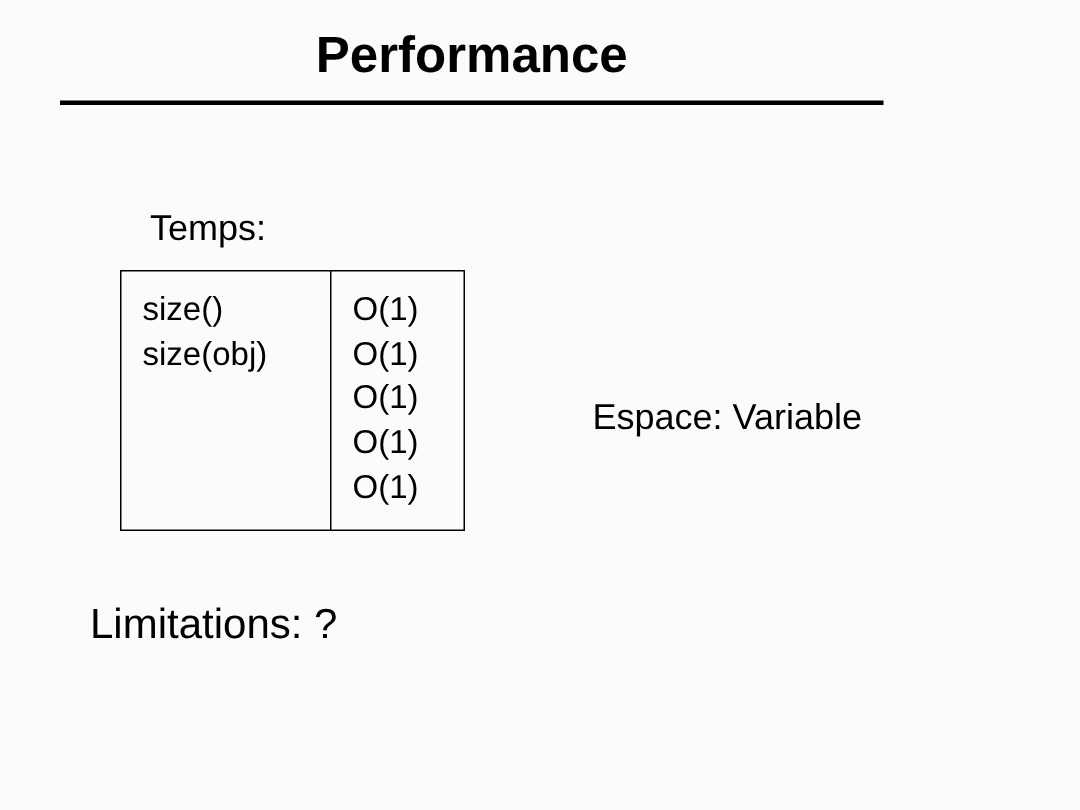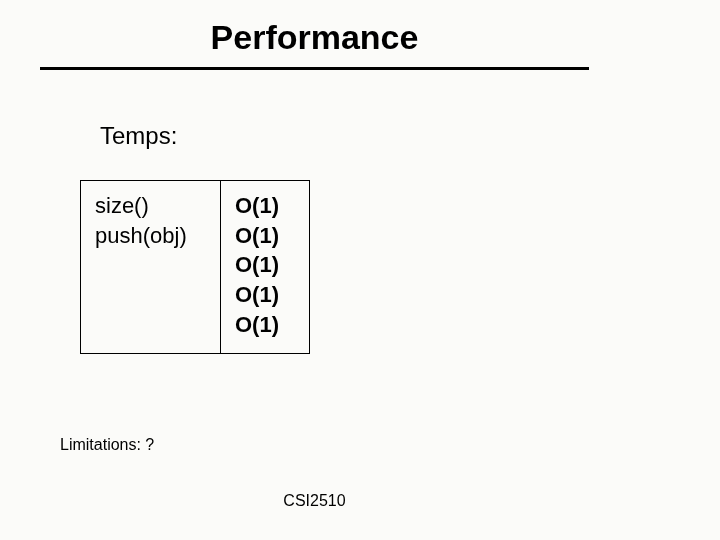--- a/index.html
+++ b/index.html
@@ -1,53 +1,53 @@
 <!DOCTYPE html>
 <html><head>
 <meta charset="utf-8">
 <style>
   * { box-sizing: border-box; margin: 0; padding: 0; }
   html, body { width: 720px; height: 540px; background: #fbfbf9; font-family: "Comic Sans MS", "Comic Sans", cursive, sans-serif; color: #000; }
   .slide { position: relative; width: 629px; height: 540px; }
   .title-wrap { text-align: center; padding-top: 18px; }
   .title { font-size: 34px; font-weight: 700; display: inline-block; }
   .rule { border: none; border-top: 3px solid #000; margin: 10px 40px 0 40px; }
-  .temps { position: absolute; left: 100px; top: 122px; font-size: 24px; }
+  .temps { position: absolute; left: 100px; top: 139px; font-size: 24px; }
   .table-wrap { position: absolute; left: 80px; top: 180px; display: flex; }
   .col { border: 1px solid #000; padding: 10px 14px 14px 14px; font-size: 22px; line-height: 1.35; }
   .col-ops { border-right: none; min-width: 140px; }
-  .col-big { min-width: 90px; font-weight: bold; }
+  .col-big { min-width: 90px; }
   .espace { position: absolute; left: 395px; top: 265px; font-size: 24px; }
-  .limitations { position: absolute; left: 60px; top: 400px; font-size: 16px; margin-top: 36px; }
+  .limitations { position: absolute; left: 60px; top: 400px; font-size: 28px; }
   .footer { position: absolute; left: 0; right: 0; bottom: 30px; text-align: center; font-size: 16px; }
 </style>
 </head>
 <body>
 
 <div class="slide">
 
   <div class="title-wrap">
     <div class="title">Performance</div>
   </div>
   <hr class="rule">
 
   <div class="temps">Temps:</div>
 
   <div class="table-wrap">
     <div class="col col-ops">
       <div>size()</div>
-      <div>push(obj)</div>
+      <div>size(obj)</div>
     </div>
     <div class="col col-big">
       <div>O(1)</div>
       <div>O(1)</div>
       <div>O(1)</div>
       <div>O(1)</div>
       <div>O(1)</div>
     </div>
   </div>
 
+  <div class="espace">Espace: Variable</div>
 
   <div class="limitations">Limitations: ?</div>
 
-  <div class="footer">CSI2510</div>
 
 </div>
 
 </body></html>

